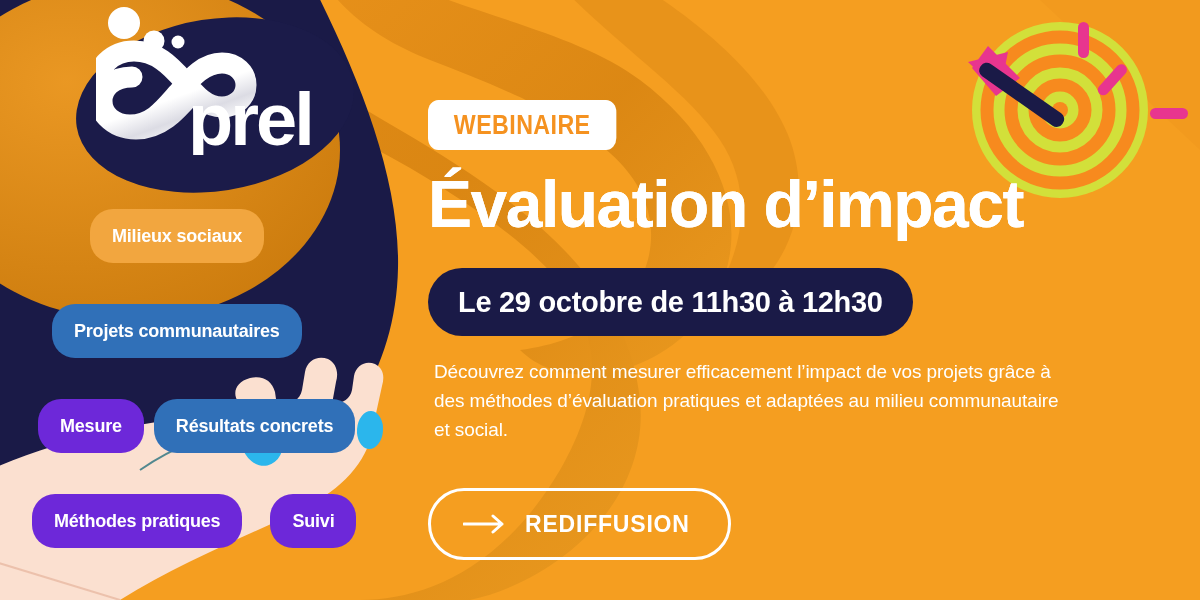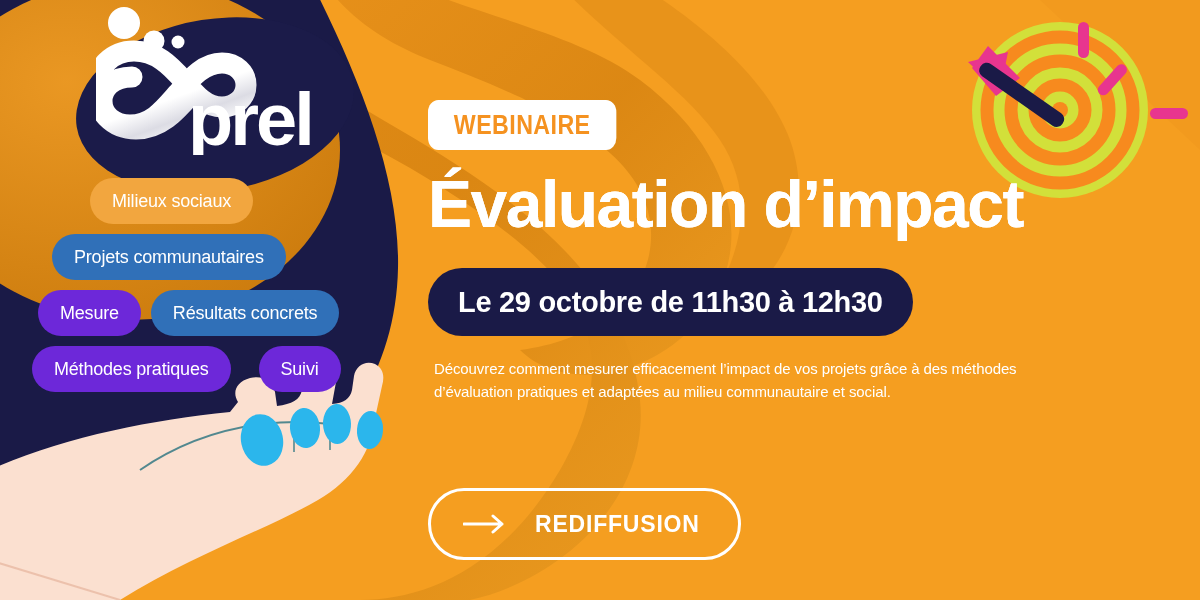--- a/index.html
+++ b/index.html
@@ -25,27 +25,28 @@
   }
   .logo-wrap svg{ width:100%; height:100%; display:block; }
 
   .pills{
     position:absolute; left:0; top:178px; width:348px;
     z-index:7;
   }
   .pill-row{ display:flex; gap:10px; margin-bottom:10px; }
   .pill{
     display:inline-flex; align-items:center; justify-content:center;
-    height:46px; padding:0 22px;
+    height:54px; padding:0 22px;
     border-radius:23px;
     color:#FFFFFF;
-    font-size:18px; font-weight:normal;
+    font-size:18px; font-weight:bold;
     letter-spacing:-0.2px;
     white-space:nowrap;
     font-family:"Liberation Sans", sans-serif;
+    margin-top:31px;
   }
   .pill.orange{ background:#6d28d9; }
   .pill.orange-light{ background:#F2A63F; }
   .pill.blue{ background:#3070B8; }
 
   .row-1{ padding-left:90px; }
   .row-2{ padding-left:52px; }
   .row-3{ padding-left:38px; }
   .row-4{ padding-left:32px;gap:28px; }
 
@@ -83,30 +84,30 @@
     display:inline-flex; align-items:center;
     color:#FFFFFF;
     font-size:29px; font-weight:bold;
     letter-spacing:-0.3px;
     white-space:nowrap;
   }
   .desc{
     position:absolute; left:6px; top:358px;
     width:630px;
     color:#FFFFFF;
-    font-size:15px;
+    font-size:19px;
     line-height:1.52;
     letter-spacing:-0.1px;
   }
   .cta{
     position:absolute; left:0; top:488px;
     height:72px; padding:0 38px 0 32px;
     border:3px solid #FFFFFF;
     border-radius:36px;
-    display:inline-flex; align-items:center; gap:28px;
+    display:inline-flex; align-items:center; gap:18px;
     background:transparent;
     cursor:pointer;
   }
   .cta-label{
     color:#FFFFFF; font-size:23px; font-weight:bold;
     letter-spacing:0.8px;
   }
   .cta-arrow{ width:44px; height:20px; display:block; }
 </style>
 </head>

